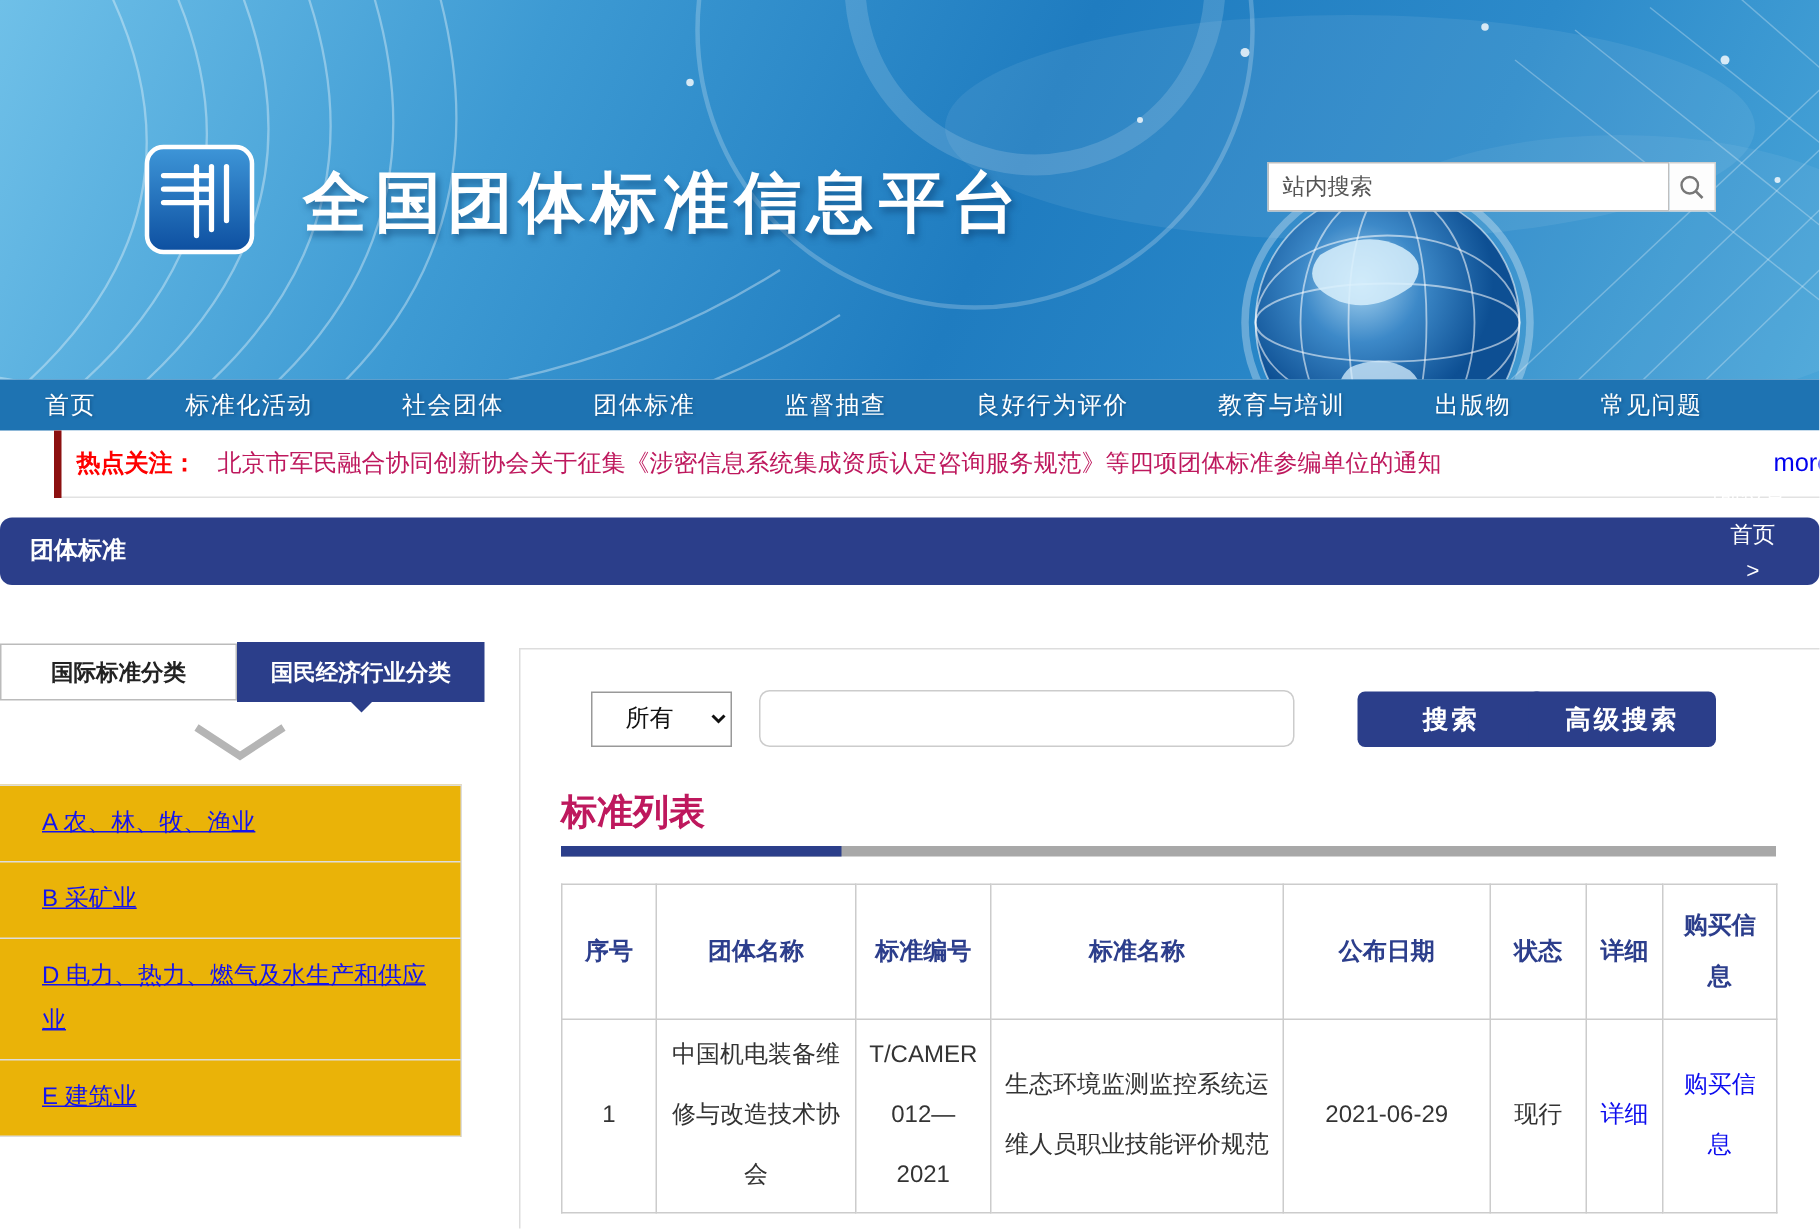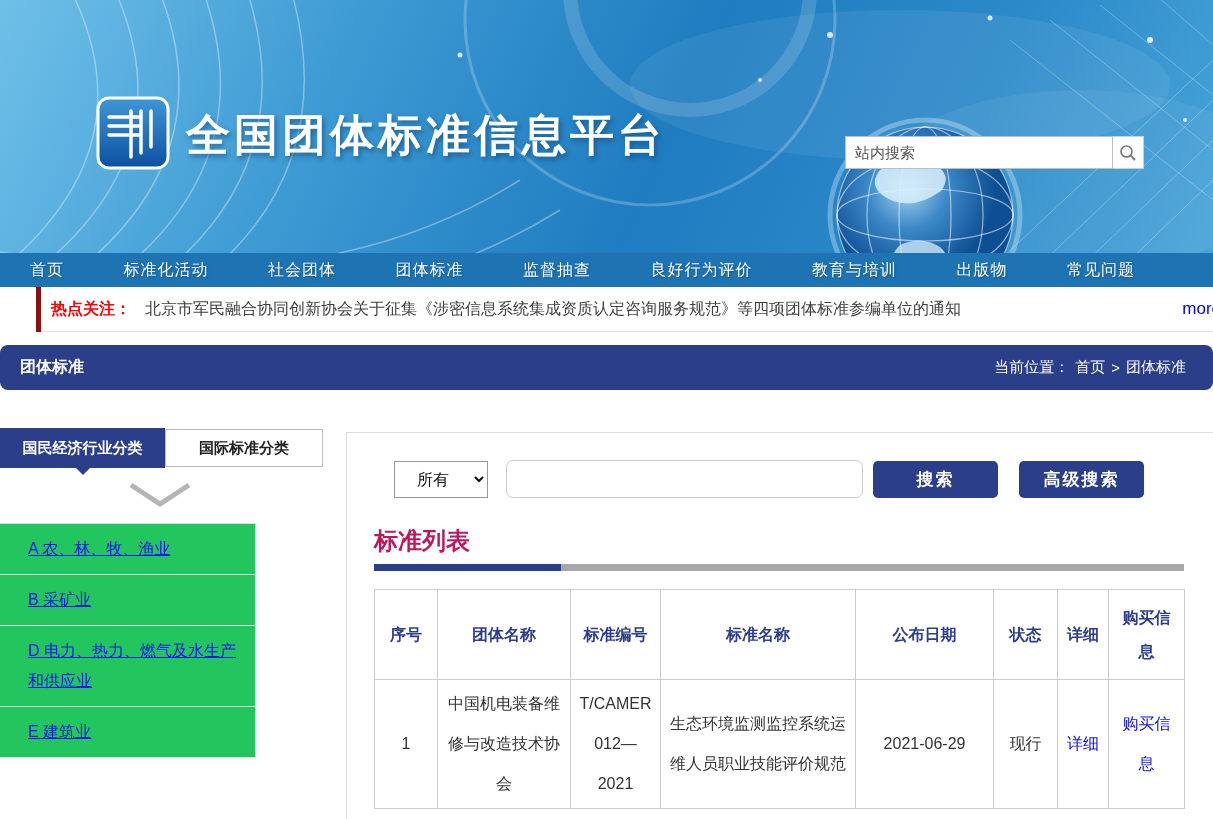--- a/index.html
+++ b/index.html
@@ -6,78 +6,78 @@
   html,body { width:1213px; height:819px; overflow:hidden; background:#fff;
     font-family:"Liberation Sans","DejaVu Sans",sans-serif; }
   body { position:relative; }
 
   
   .banner { position:absolute; left:0; top:0; width:1213px; height:253px;
     background:linear-gradient(115deg,#6fc0e8 0%,#3d9ad3 28%,#1f7cc0 55%,#2c8aca 78%,#49a5d8 100%);
     overflow:hidden; }
   .banner svg.deco { position:absolute; left:0; top:0; }
   .logo { position:absolute; left:95px; top:95px; width:76px; height:76px; cursor:pointer; }
-  .site-title { position:absolute; left:186px; top:106px; font-size:44px; font-weight:bold;
+  .site-title { position:absolute; left:202px; top:106px; font-size:44px; font-weight:bold;
     color:#ffffff; letter-spacing:4px; text-shadow:2px 3px 5px rgba(10,60,110,.55); white-space:nowrap; }
-  .banner-search { position:absolute; left:845px; top:136px; height:33px; display:flex; }
+  .banner-search { position:absolute; left:845px; top:108px; height:33px; display:flex; }
   .banner-search input { width:268px; height:33px; border:1px solid #bfbfbf; background:#fff;
     font-size:15px; padding:0 9px; color:#333; outline:none; }
   .banner-search input::placeholder { color:#555; }
   .banner-search .mag-btn { width:31px; height:33px; background:#fdfdfd; border:1px solid #cfcfcf;
     border-left:none; display:flex; align-items:center; justify-content:center; cursor:pointer; }
   .binary { position:absolute; left:793px; top:160px; color:rgba(220,242,255,.75);
     font-family:"Liberation Mono","DejaVu Sans Mono",monospace; font-size:11px; line-height:24px; }
 
   
   .nav { position:absolute; left:0; top:253px; width:1213px; height:34px; background:#1e73b2;
     display:flex; align-items:center; justify-content:space-between; padding:0 78px 0 30px; }
   .nav-item { color:#fff; font-size:16px; letter-spacing:1px; cursor:pointer; white-space:nowrap;
     text-shadow:1px 1px 2px rgba(0,40,80,.35); }
 
   
   .hotbar { position:absolute; left:0; top:287px; width:1213px; height:45px; background:#fff;
     border-bottom:1px solid #e2e2e2; display:flex; align-items:center;margin-left:36px; }
   .hot-stripe { position:absolute; left:0; top:0; width:5px; height:45px; background:#8c1010; }
   .hot-label { color:#fe0000; font-weight:bold; font-size:16px; margin:0 14px 0 15px; white-space:nowrap; }
-  .hot-news { color:#404040; font-size:16px; text-decoration:none; cursor:pointer; white-space:nowrap; }
+  .hot-news { color:#be185d; font-size:16px; text-decoration:none; cursor:pointer; white-space:nowrap; }
   .hot-more { position:absolute; right:28px; color:#0101ee; font-size:17px; cursor:pointer; text-decoration:none; }
 
   
   .pagebar { position:absolute; left:0; top:345px; width:1213px; height:45px; background:#2b3e8a;
     border-radius:8px; display:flex; align-items:center; }
   .pagebar .ptitle { color:#fff; font-weight:bold; font-size:16px; margin-left:20px; }
-  .crumbs { position:absolute; right:27px; color:#fff; font-size:15px; display:flex; gap:6px; align-items:center; }
+  .crumbs { position:absolute; right:7px; color:#fff; font-size:15px; display:flex; gap:6px; align-items:center;flex-direction:column; }
   .crumbs a { color:#fff; text-decoration:none; cursor:pointer; }
 
   
   .side-tabs { position:absolute; left:0; top:428px; display:flex; }
   .tab { height:40px; display:flex; align-items:center; justify-content:center;
     font-size:15px; font-weight:bold; cursor:pointer; }
   .tab.active { width:165px; background:#2b3e8a; color:#fff; position:relative; }
   .tab.active::after { content:""; position:absolute; left:50%; bottom:-7px; margin-left:-7px;
     border-left:7px solid transparent; border-right:7px solid transparent; border-top:7px solid #2b3e8a; }
   .tab.plain { width:158px; background:#fff; color:#222; border:1px solid #bbb; height:38px; margin-top:1px; }
   .side-chevron { position:absolute; left:125px; top:480px; cursor:pointer; }
-  .side-list { position:absolute; left:0; top:523px; width:256px; border-top:1px solid #ddd;
-    border-right:1px solid #ddd; background:#22c55e; }
+  .side-list { position:absolute; left:0; top:523px; width:308px; border-top:1px solid #ddd;
+    border-right:1px solid #ddd; background:#eab308; }
   .side-item { border-bottom:1px solid #ddd; padding:10px 18px 10px 28px; font-size:16px; line-height:30px; }
   .side-item a { color:#1414ee; text-decoration:underline; cursor:pointer; }
 
   
   .panel { position:absolute; left:346px; top:432px; width:880px; height:420px;
     border:1px solid #ddd; background:#fff; }
   .cat-select { position:absolute; left:47px; top:28px; width:94px; height:37px; font-size:16px;
     border:1px solid #999; padding-left:18px; color:#111; background:#fff;
     font-family:"Liberation Sans","DejaVu Sans",sans-serif; }
   .kw-input { position:absolute; left:159px; top:27px; width:357px; height:38px; border:1px solid #ccc;
     border-radius:7px; font-size:16px; padding:0 12px; outline:none; }
   .btn { position:absolute; top:28px; width:125px; height:37px; background:#2b3e8a; color:#fff;
     font-size:17px; font-weight:bold; border:none; border-radius:5px; cursor:pointer;
     font-family:"Liberation Sans","DejaVu Sans",sans-serif; letter-spacing:2px; }
-  .btn.search { left:526px; }
+  .btn.search { left:558px; }
   .btn.adv { left:672px; }
   .list-title { position:absolute; left:27px; top:92px; font-size:24px; font-weight:bold; color:#be185d; }
   .title-bar { position:absolute; left:27px; top:131px; width:810px; height:7px; background:#a8a8a8; }
   .title-bar .lead { width:187px; height:7px; background:#2b3e8a; }
 
   table.std { position:absolute; left:27px; top:156px; width:810px; border-collapse:collapse;
     table-layout:fixed; text-align:center; }
   table.std th, table.std td { border:1px solid #ccc; padding:4px 8px; }
   table.std th { height:90px; color:#2c3e8c; font-size:16px; font-weight:bold; line-height:34px; }
   table.std td { height:122px; font-size:16px; color:#333; line-height:40px; }
@@ -198,25 +198,25 @@
   <span class="ptitle">团体标准</span>
   <span class="crumbs">
     <span>当前位置：</span>
     <a>首页</a>
     <span>&gt;</span>
     <span>团体标准</span>
   </span>
 </div>
 
 <div class="side-tabs">
+  <div class="tab plain">
+    <span>国际标准分类</span>
+  </div>
   <div class="tab active">
     <span>国民经济行业分类</span>
-  </div>
-  <div class="tab plain">
-    <span>国际标准分类</span>
   </div>
 </div>
 
 <svg class="side-chevron" width="70" height="30">
   <polyline points="6,5 35,24 64,5" fill="none" stroke="#b5b5b5" stroke-width="5"></polyline>
 </svg>
 
 <div class="side-list">
   <div class="side-item">
     <a>A 农、林、牧、渔业</a>

